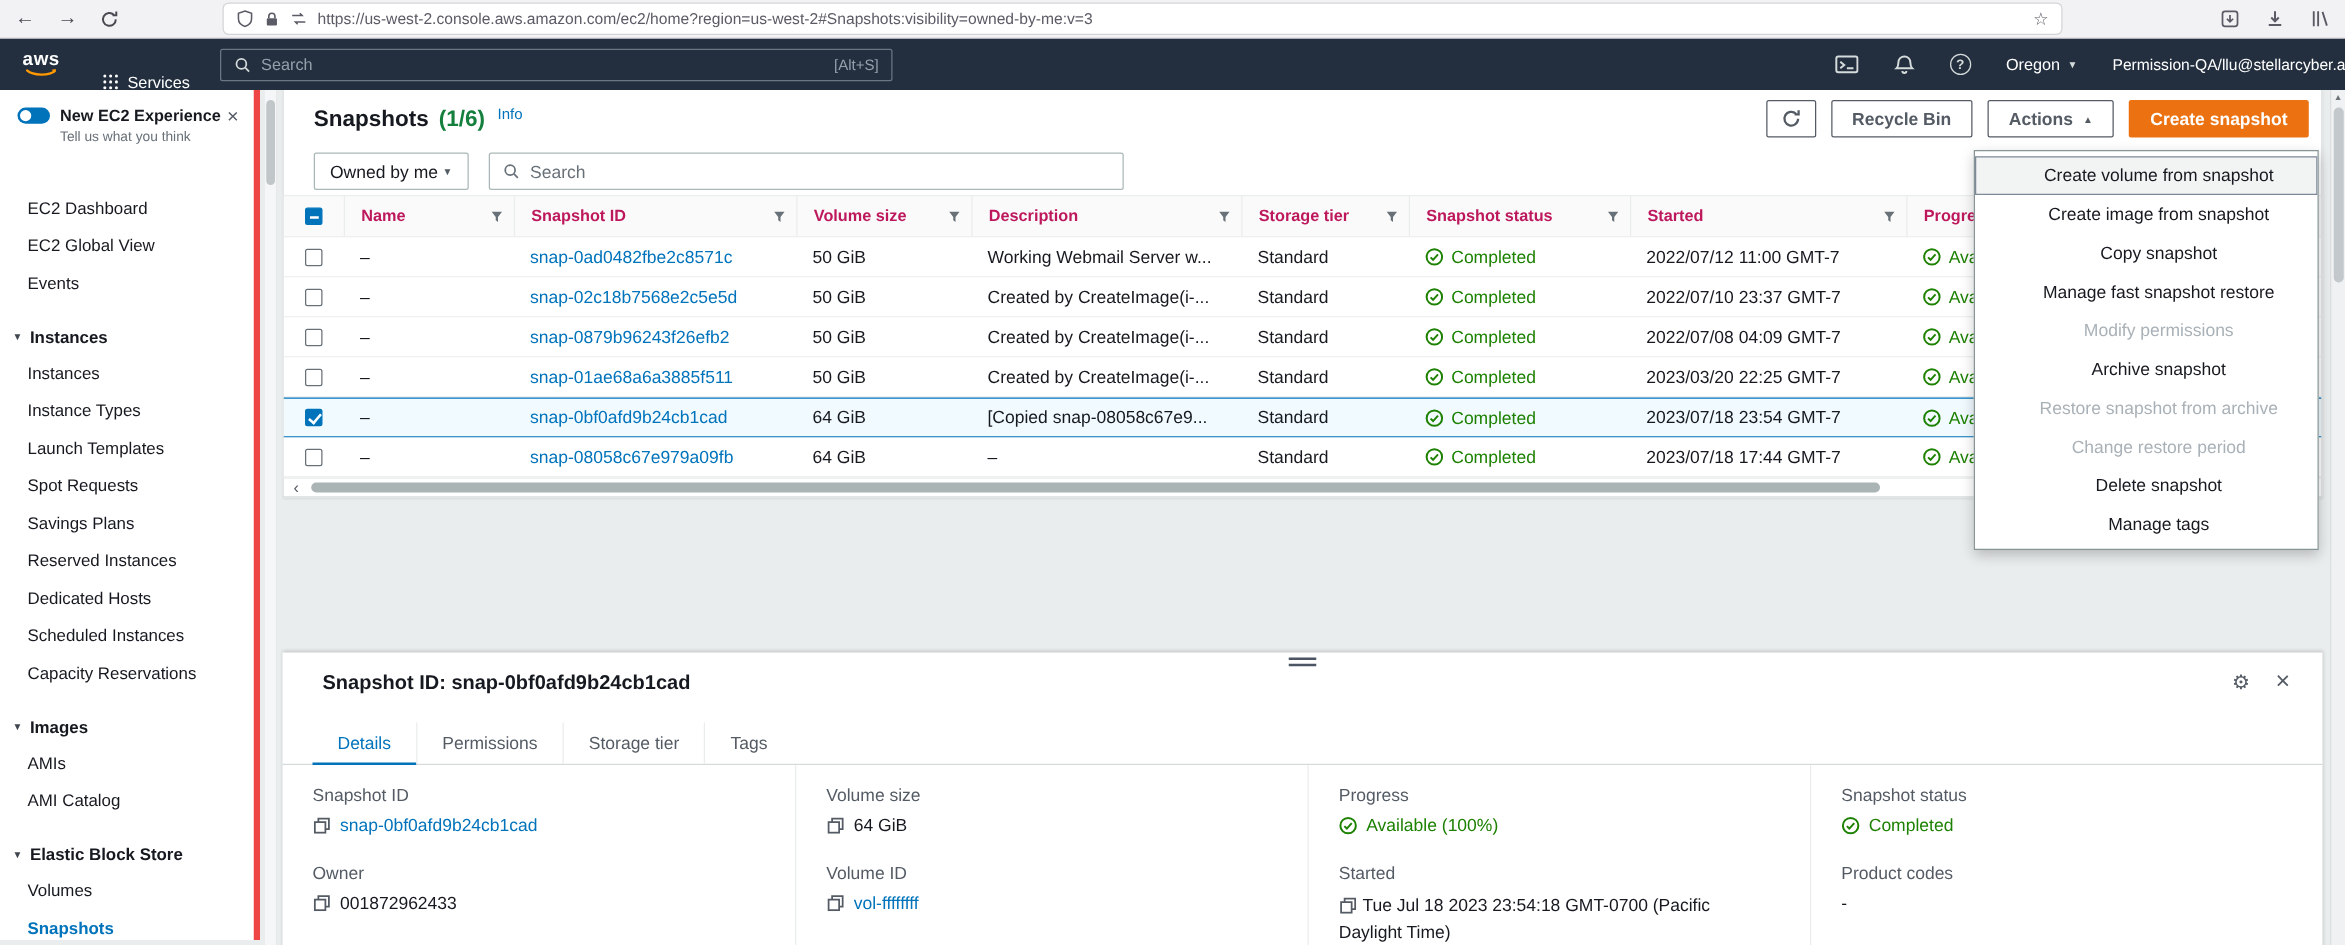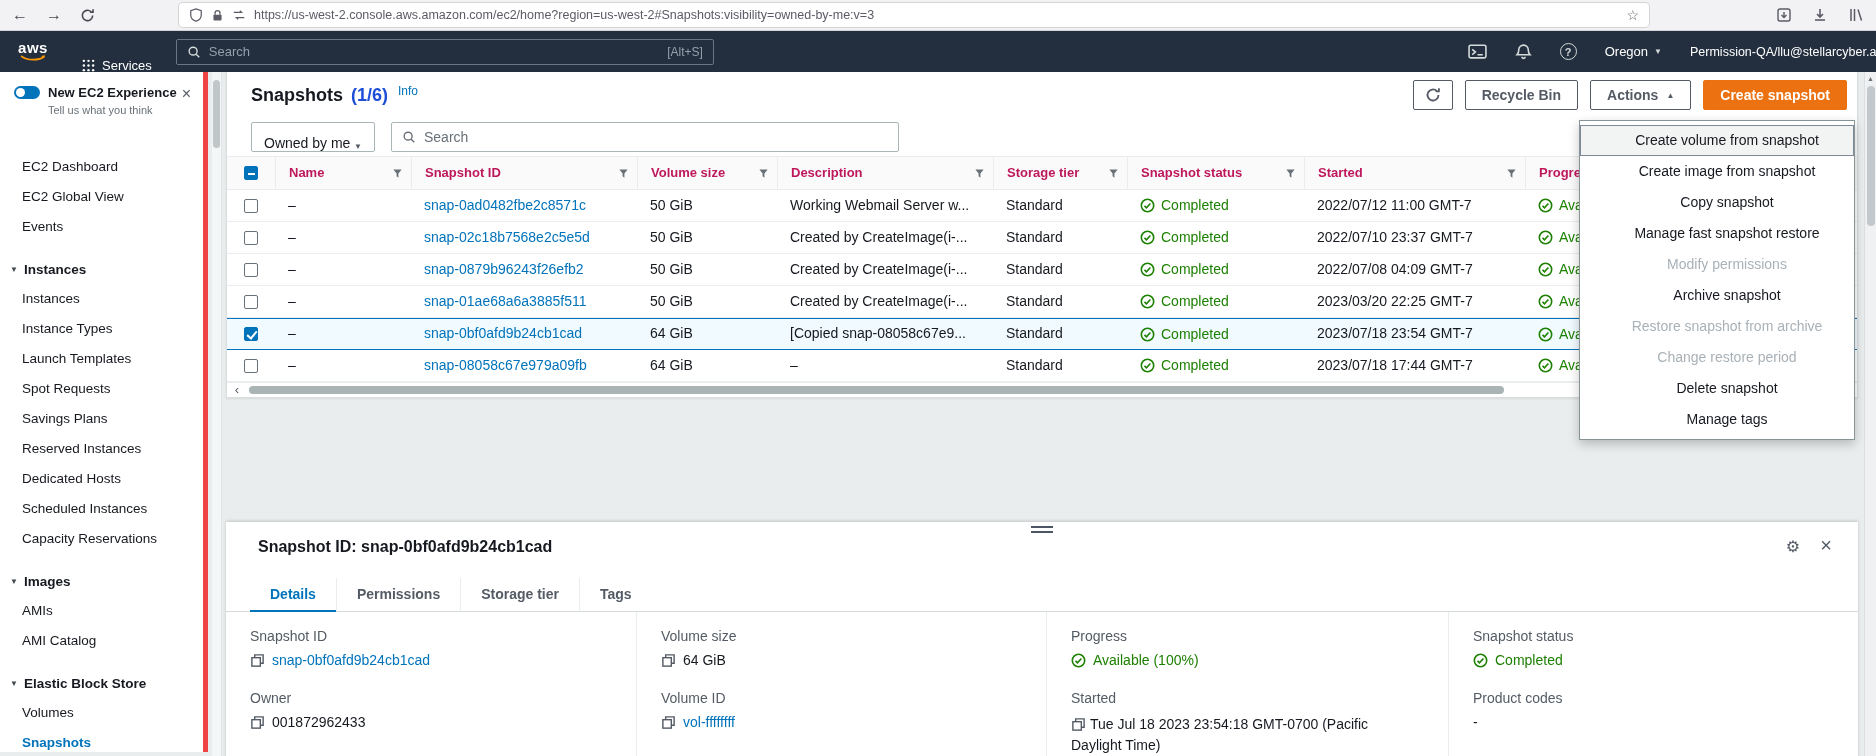--- a/index.html
+++ b/index.html
@@ -52,30 +52,30 @@
   .sb-nav { padding-top:12px; }
   .sb-link { display:block; height:30px; line-height:30px; padding-left:22px; font-size:13.5px; color:#16191f; text-decoration:none; white-space:nowrap; }
   .sb-link.active { color:#0073bb; font-weight:700; }
   .sb-section { height:30px; margin-top:12px; padding-left:10px; font-weight:700; font-size:13.5px; display:flex; align-items:center; gap:6px; white-space:nowrap; }
   .caret-s { font-size:8px; color:#414750; }
 
   
   #table-card { position:absolute; left:4px; right:6px; top:0; height:326px; background:#fff; border:1px solid #d9dddd; border-top:0; box-shadow:0 1px 2px rgba(0,0,0,.08); }
   .hdr-row { height:46px; display:flex; align-items:center; padding:0 10px 0 24px; }
   .hdr-row h1 { font-size:18px; font-weight:700; display:flex; gap:8px; align-items:baseline; }
-  .count { color:#1d4ed8; font-weight:700; }
+  .count { color:#15803d; font-weight:700; }
   .info-link { color:#0073bb; font-size:12px; margin-left:10px; position:relative; top:-4px; text-decoration:none; }
   .hdr-buttons { margin-left:auto; display:flex; align-items:center; gap:12px; }
   .btn2 { height:30px; display:inline-flex; align-items:center; gap:8px; padding:0 16px; border:1px solid #545b64; border-radius:2px; background:#fff; color:#545b64; font-weight:700; font-size:14px; font-family:inherit; }
   .btn-icon { width:40px; justify-content:center; padding:0; }
   .btn-primary { background:#ec7211; border-color:#ec7211; color:#fff; }
   .caret-b { font-size:8px; }
 
   .flt-row { height:38px; display:flex; align-items:center; padding:0 24px; position:relative; }
-  .select-btn { width:124px; height:30px; border:1px solid #aab7b8; border-radius:2px; background:#fff; display:flex; align-items:flex-end; justify-content:space-between; padding:0 12px; font-size:14px; color:#16191f; font-family:inherit; }
+  .select-btn { width:124px; height:30px; border:1px solid #aab7b8; border-radius:2px; background:#fff; display:flex; align-items:center; justify-content:space-between; padding:0 12px; font-size:14px; color:#16191f; font-family:inherit; }
   .caret-d { font-size:8px; color:#545b64; }
   .search-field { margin-left:16px; width:508px; height:30px; border:1px solid #aab7b8; border-radius:2px; background:#fff; display:flex; align-items:center; padding:0 10px; gap:8px; }
   .search-field input { flex:1; border:0; outline:none; font-size:14px; color:#16191f; font-family:inherit; }
   .search-field input::placeholder { color:#687078; }
   .gear { color:#545b64; font-size:15px; line-height:1; }
   .flt-gear { position:absolute; right:10px; top:11px; }
 
   :root { --cols:48px 136px 226px 140px 216px 134px 177px 221px auto; }
   .thead { height:34px; background:#fafafa; border-top:1px solid #eaeded; border-bottom:1px solid #eaeded; display:grid; grid-template-columns:var(--cols); font-weight:700; color:#be185d; font-size:13px; line-height:32px; }
   .th { position:relative; padding-left:13px; border-left:1px solid #eaeded; white-space:nowrap; overflow:hidden; }
@@ -105,21 +105,21 @@
   .mi.focus { background:#f2f3f3; box-shadow:inset 0 0 0 1px #7d8998; }
 
   
   #detail-panel { position:absolute; left:4px; right:6px; top:450px; height:420px; background:#fff; box-shadow:0 -1px 3px rgba(0,0,0,.18); }
   .split-handle { position:absolute; top:4px; left:50%; transform:translateX(-50%); width:22px; height:7px; border-top:2px solid #4b5563; border-bottom:2px solid #4b5563; }
   .panel-header { height:56px; padding:16px 32px 0; position:relative; }
   .panel-title { font-size:16px; font-weight:700; }
   .panel-gear { position:absolute; right:58px; top:17px; font-size:16px; }
   .panel-close { position:absolute; right:26px; top:13px; font-size:20px; color:#545b64; line-height:1; }
   .tabs { display:flex; padding-left:24px; border-bottom:1px solid #d5dbdb; height:34px; }
-  .tab { padding:0 20px; line-height:32px; font-weight:700; font-size:14px; color:#545b64; position:relative; }
+  .tab { padding:0 20px; line-height:32px; font-weight:400; font-size:14px; color:#545b64; position:relative; }
   .tab + .tab { border-left:1px solid #eaeded; }
   .tab.active { color:#0073bb; }
   .tab.active::after { content:""; position:absolute; left:0; right:0; bottom:-1px; height:2px; background:#0073bb; }
   .fields { display:grid; grid-template-columns:410px 410px 402px auto; }
   .fcol { padding:16px 34px 20px 24px; min-height:175px; }
   .fcol + .fcol { border-left:1px solid #eaeded; }
   .flabel { color:#545b64; font-size:14px; margin-bottom:8px; }
   .fval { font-size:14px; margin-bottom:22px; display:flex; align-items:center; gap:7px; }
   .fval.blue { color:#0073bb; }
   .fval.green { color:#1d8102; }

